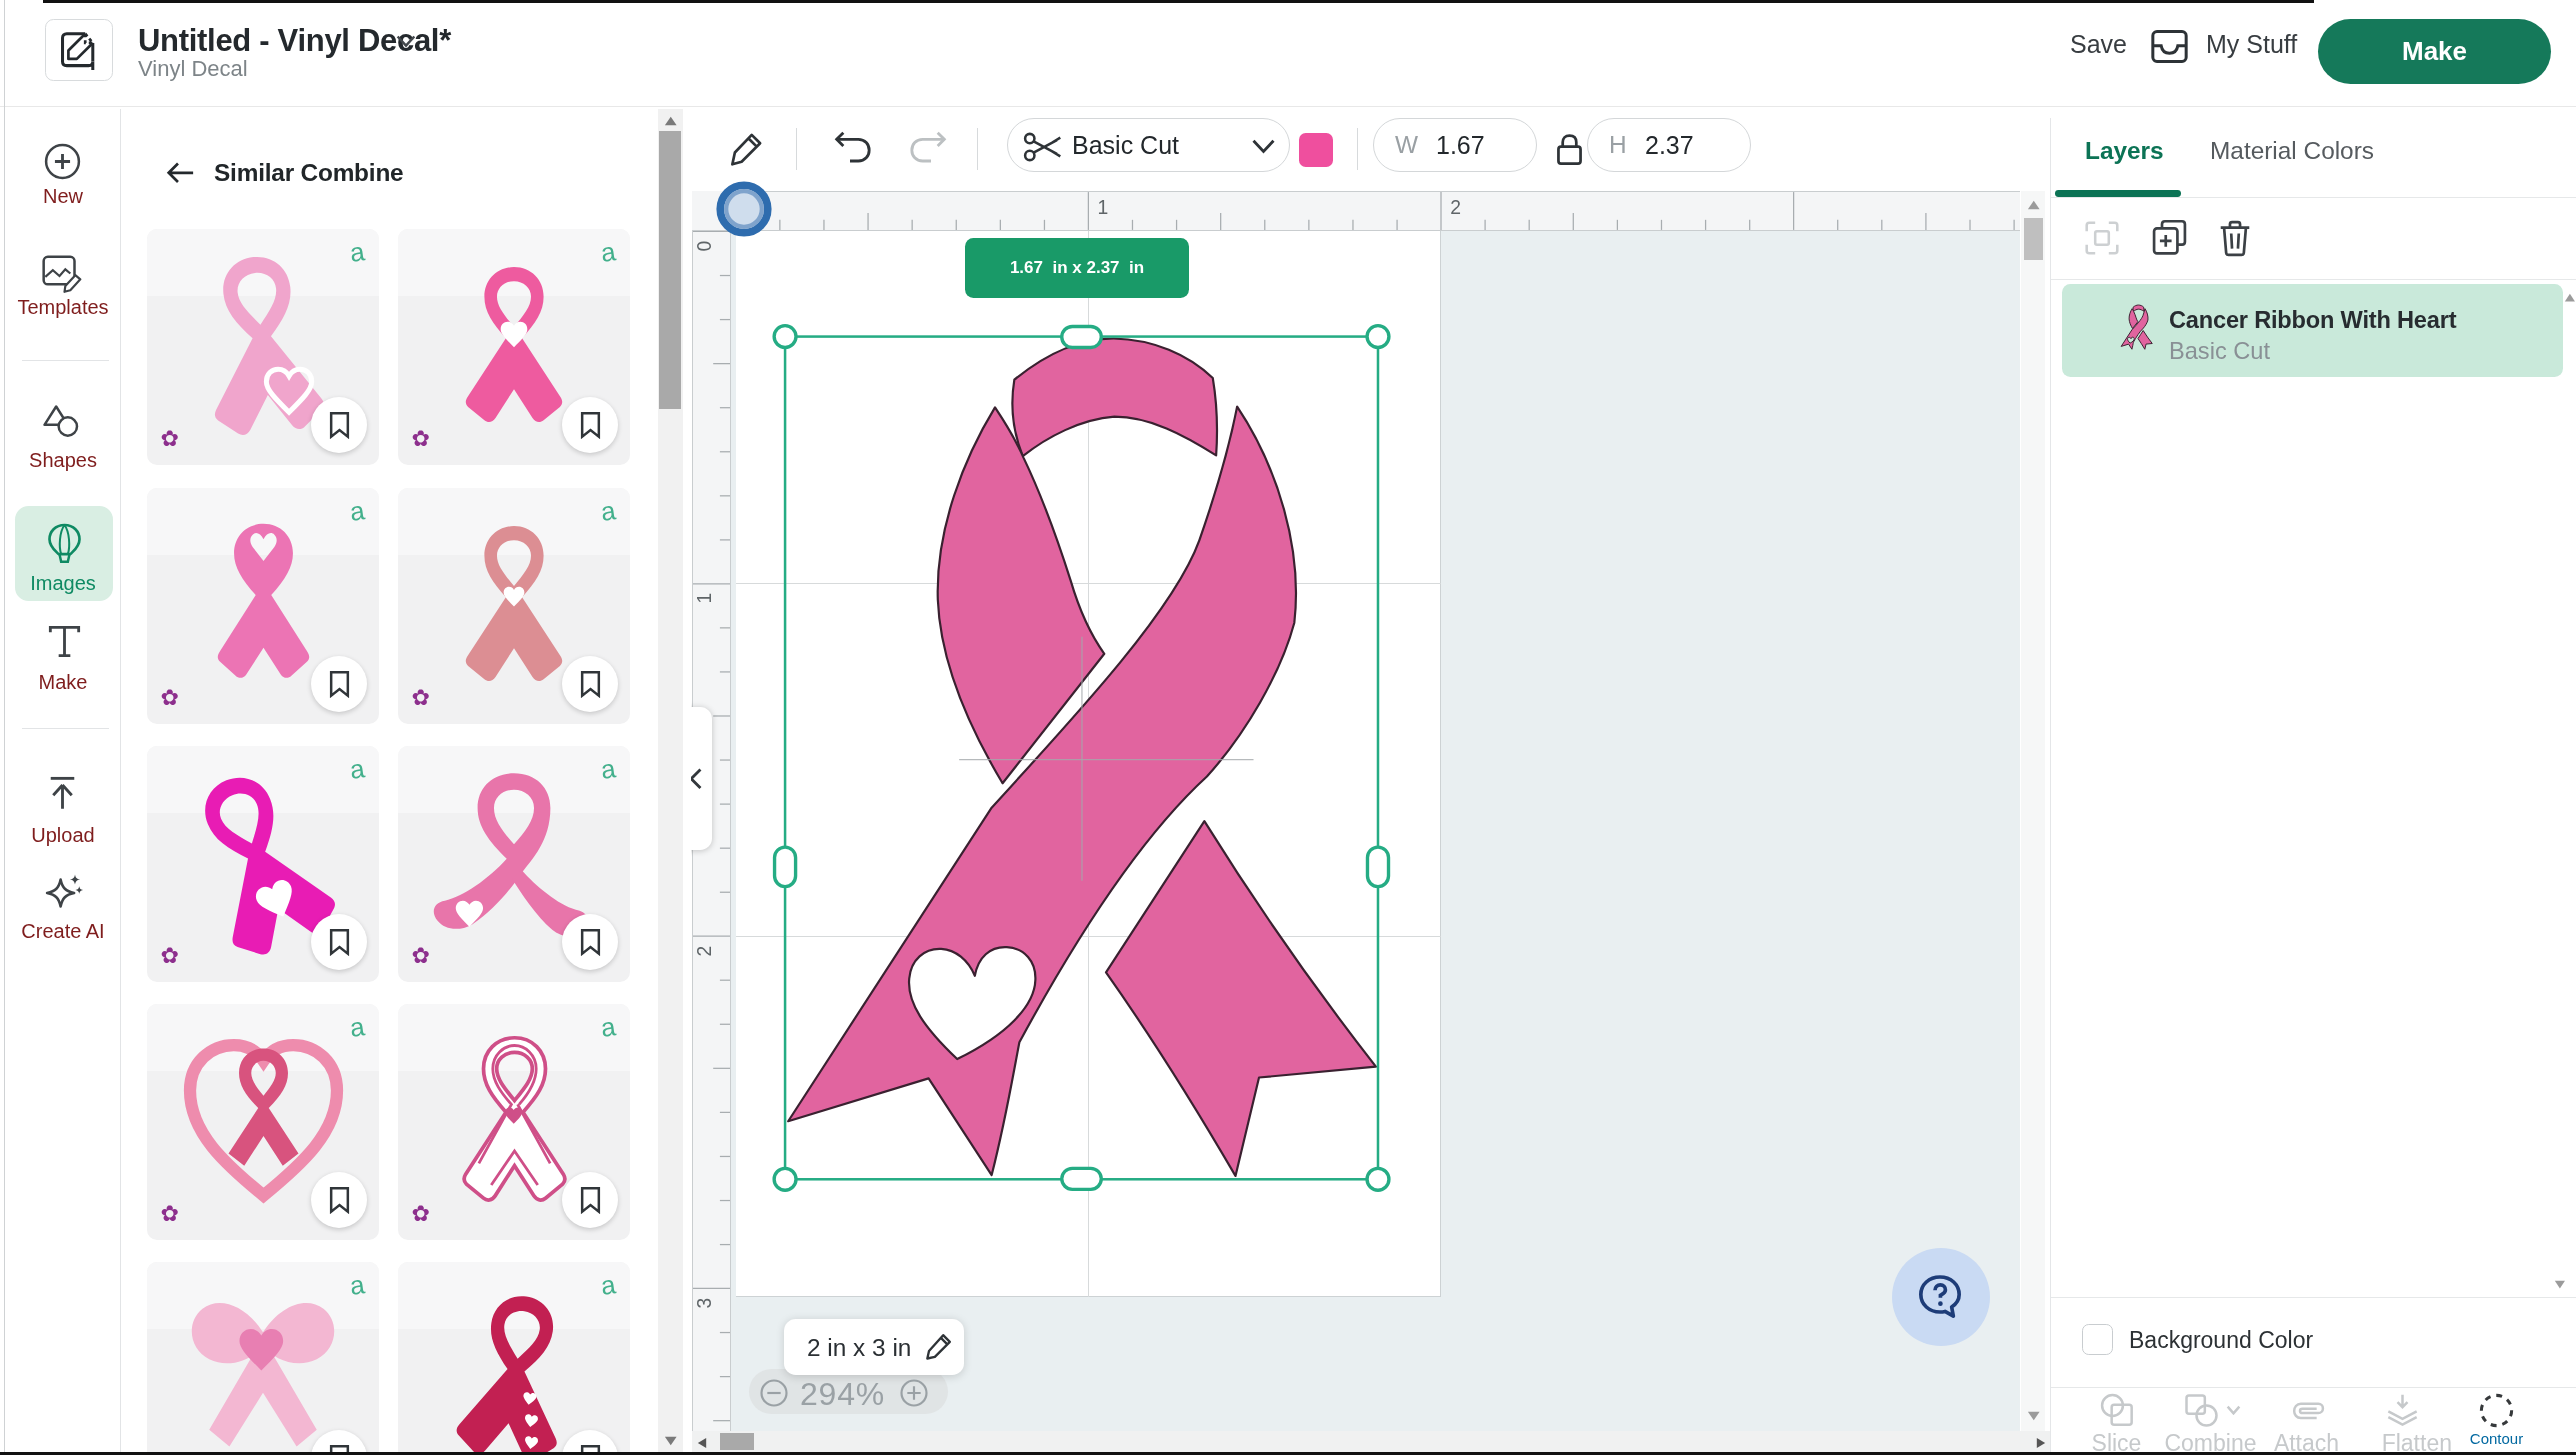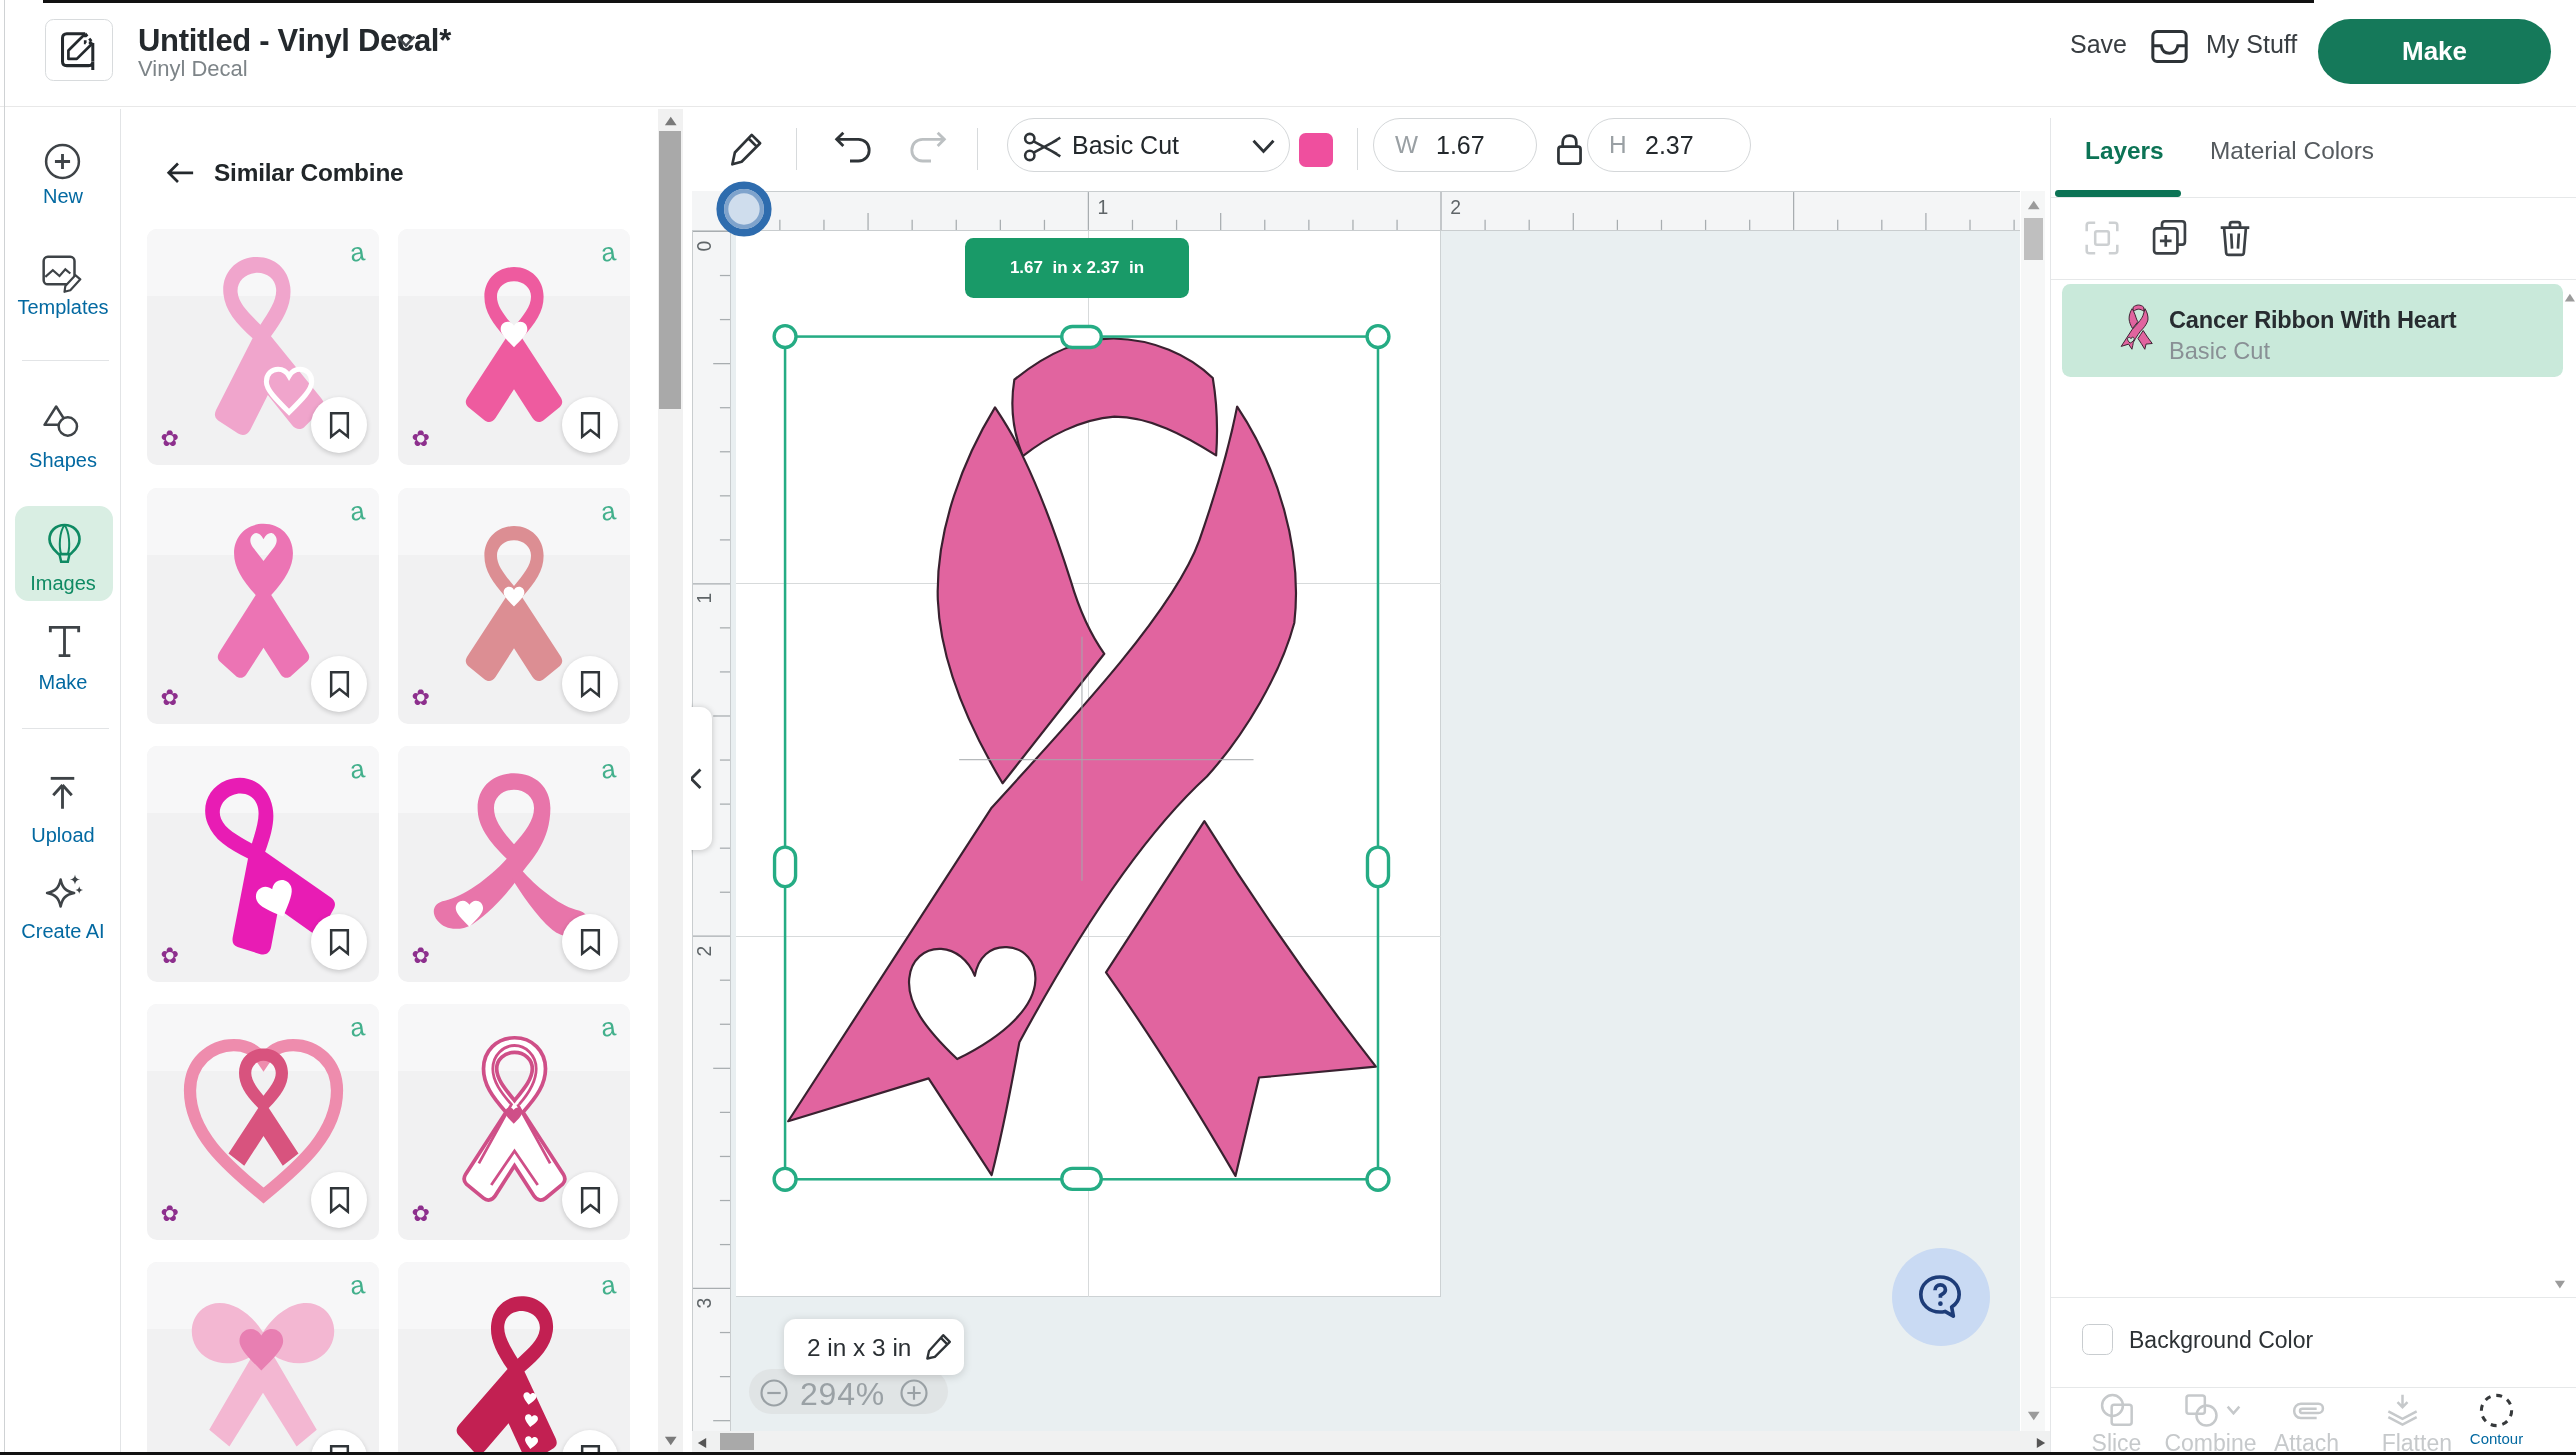--- a/index.html
+++ b/index.html
@@ -18,21 +18,21 @@
   #subtitle { position:absolute; z-index:31; left:138px; top:56px; font-size:22px; color:#7d8488; }
   #save { position:absolute; z-index:31; left:2070px; top:30px; font-size:25px; color:#383d41; }
   #mystuff { position:absolute; z-index:31; left:2206px; top:30px; font-size:25px; color:#383d41; }
   #makebtn { position:absolute; z-index:31; left:2318px; top:19.3px; width:233px; height:65px; border-radius:33px;
     background:#15795a; color:#fff; font-size:26px; font-weight:bold; text-align:center; line-height:65px; }
 
   
   #rail { position:absolute; left:5px; top:109px; width:116px; height:1344px; background:#fff; z-index:20; }
   #railborder { position:absolute; left:120px; top:109px; width:0.8px; height:1344px; background:#e2e4e6; z-index:21;}
   #leftedge { position:absolute; left:4.2px; top:0px; width:0.8px; height:1452px; background:#cfd2d4; z-index:19;}
-  .railitem { position:absolute; width:116px; text-align:center; color:#0369a1; font-size:20px; }
+  .railitem { position:absolute; width:116px; text-align:center; color:#7f1d1d; font-size:20px; }
   .raildiv { position:absolute; left:17px; width:87px; height:0.8px; background:#e2e4e6; }
   #imgsel { position:absolute; left:10px; top:397px; width:98px; height:95px; background:#d9eee3; border-radius:13.5px; }
 
   
   #panel { position:absolute; left:121px; top:109px; width:570px; height:1344px; background:#fff; z-index:10; }
   #pheader { position:absolute; left:93px; top:50px; font-size:24.4px; font-weight:bold; color:#212629; letter-spacing:-0.2px;}
   .card { position:absolute; width:232px; height:236px; background:#f1f1f2; border-radius:10px; overflow:hidden; }
   .cardtop { position:absolute; left:0; top:0; width:232px; height:67px; background:#f7f7f8; }
   .abadge { position:absolute; right:15px; top:8.4px; font-size:26px; color:#43b08c; transform:rotate(-8deg);}
   .flower { position:absolute; left:13.5px; bottom:13.5px; font-size:22px; color:#8d2f8d; }

